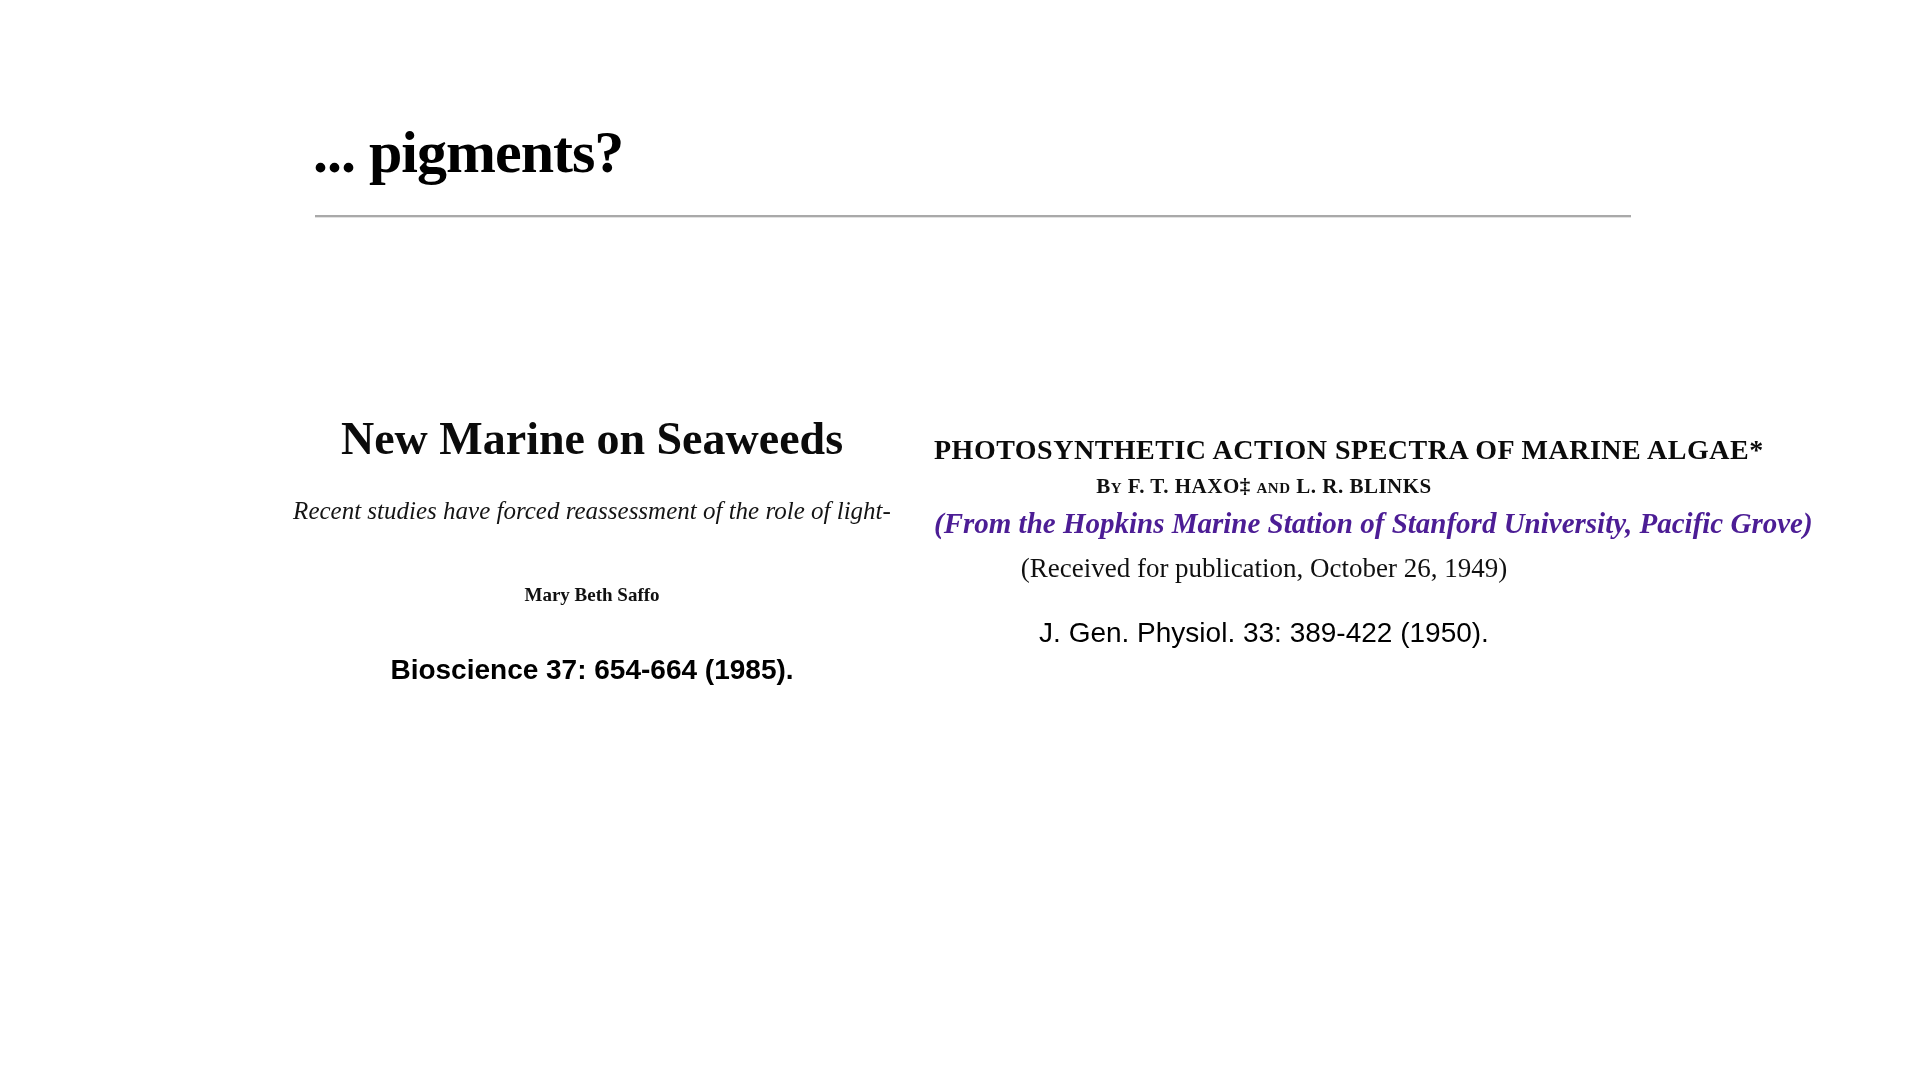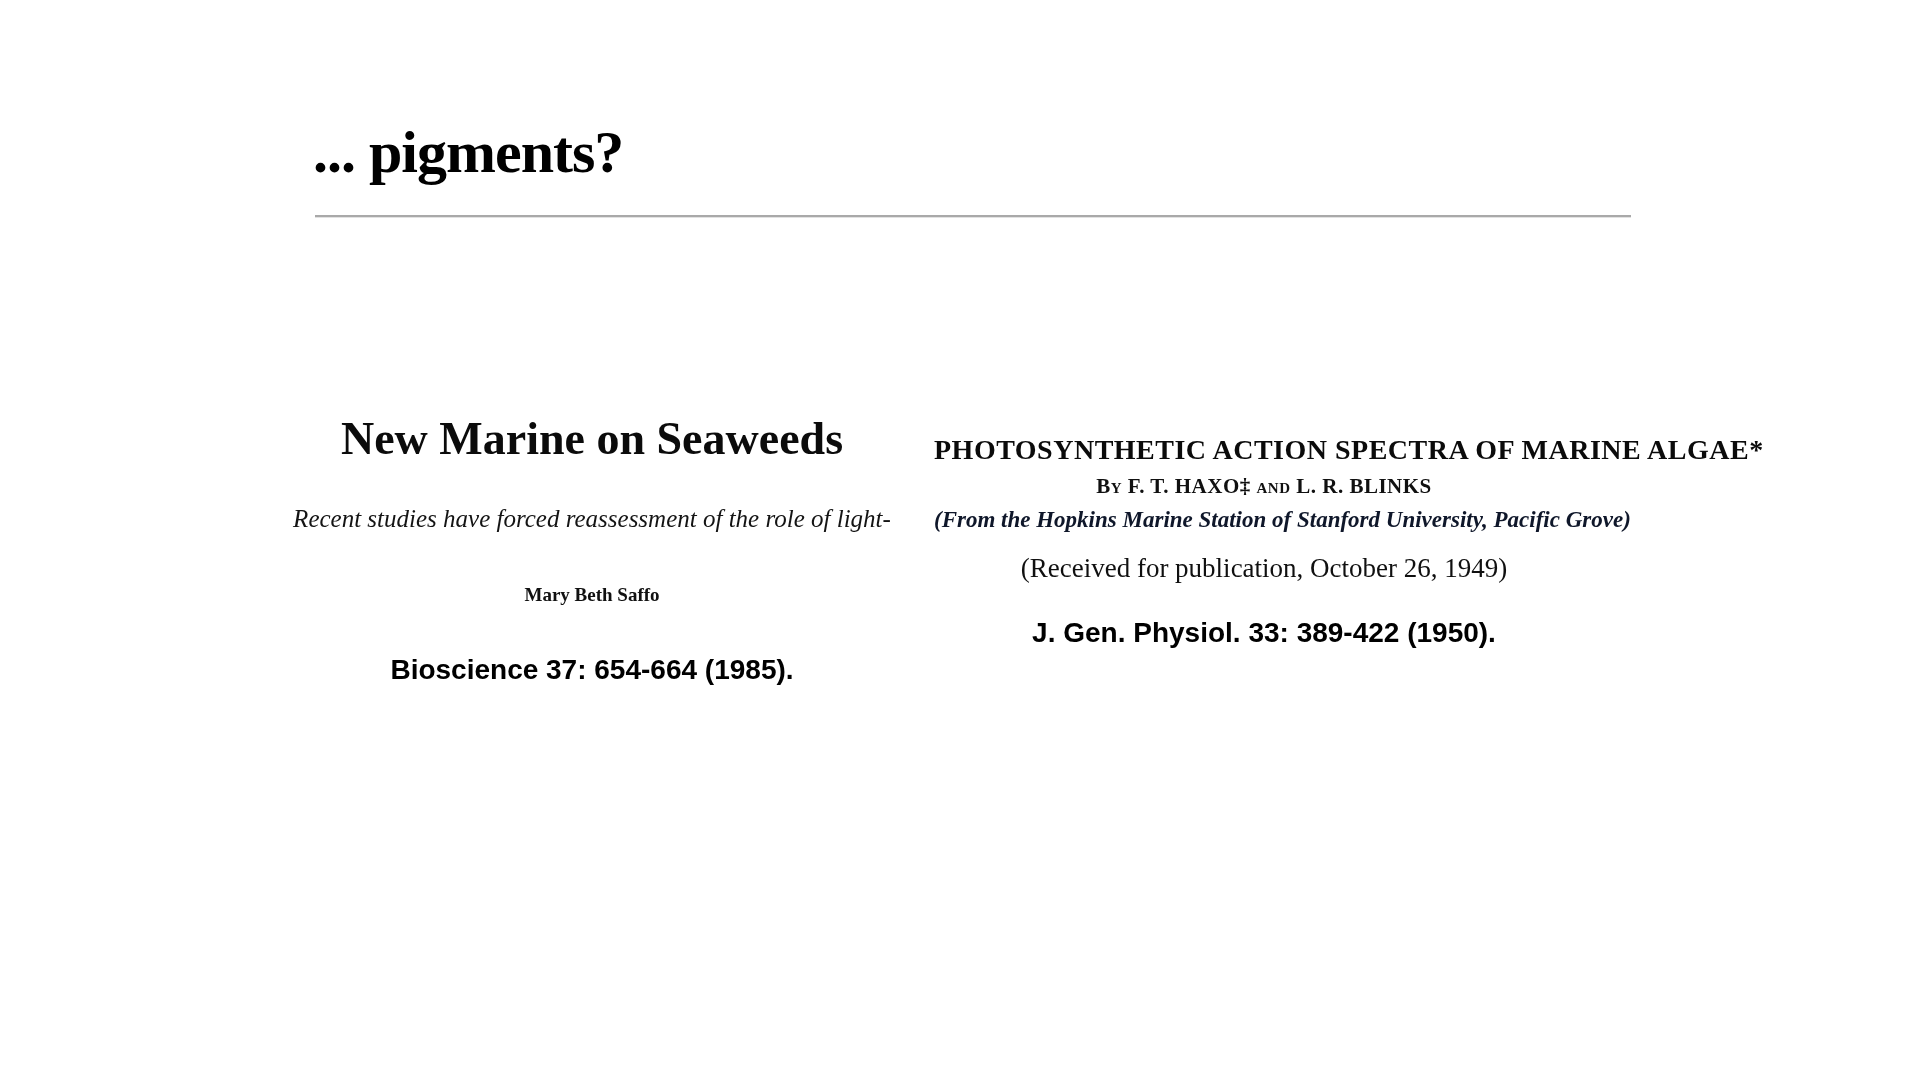--- a/index.html
+++ b/index.html
@@ -58,21 +58,20 @@
   .article-left .paper-subtitle {
     position: absolute;
     top: 497px;
     left: 0;
     width: 100%;
     font-family: "Liberation Serif", serif;
     font-style: italic;
     font-size: 25px;
     line-height: 27px;
     color: #141414;
-    margin-top: 8px;
   }
   .article-left .paper-author {
     position: absolute;
     top: 584px;
     left: 0;
     width: 100%;
     font-family: "Liberation Serif", serif;
     font-weight: bold;
     font-size: 19px;
     color: #111;
@@ -121,41 +120,41 @@
     color: #101010;
   }
   .article-right .paper-affiliation {
     position: absolute;
     top: 507px;
     left: 0;
     width: 100%;
     font-family: "Liberation Serif", serif;
     font-style: italic;
     font-weight: bold;
-    font-size: 23px;
-    color: #0f172a;
+    font-size: 29px;
+    color: #4c1d95;
     white-space: nowrap;
   }
   .article-right .paper-received {
     position: absolute;
     top: 553px;
     left: 0;
     width: 100%;
     font-family: "Liberation Serif", serif;
     font-weight: 500;
     font-size: 27px;
     color: #101010;
   }
   .article-right .paper-citation {
     position: absolute;
     top: 617px;
     left: 0;
     width: 100%;
     font-family: "Liberation Sans", sans-serif;
-    font-weight: bold;
+    font-weight: normal;
     font-size: 28px;
     color: #000;
     white-space: nowrap;
   }
 </style>
 </head>
 <body>
 
 <div class="slide">
 

